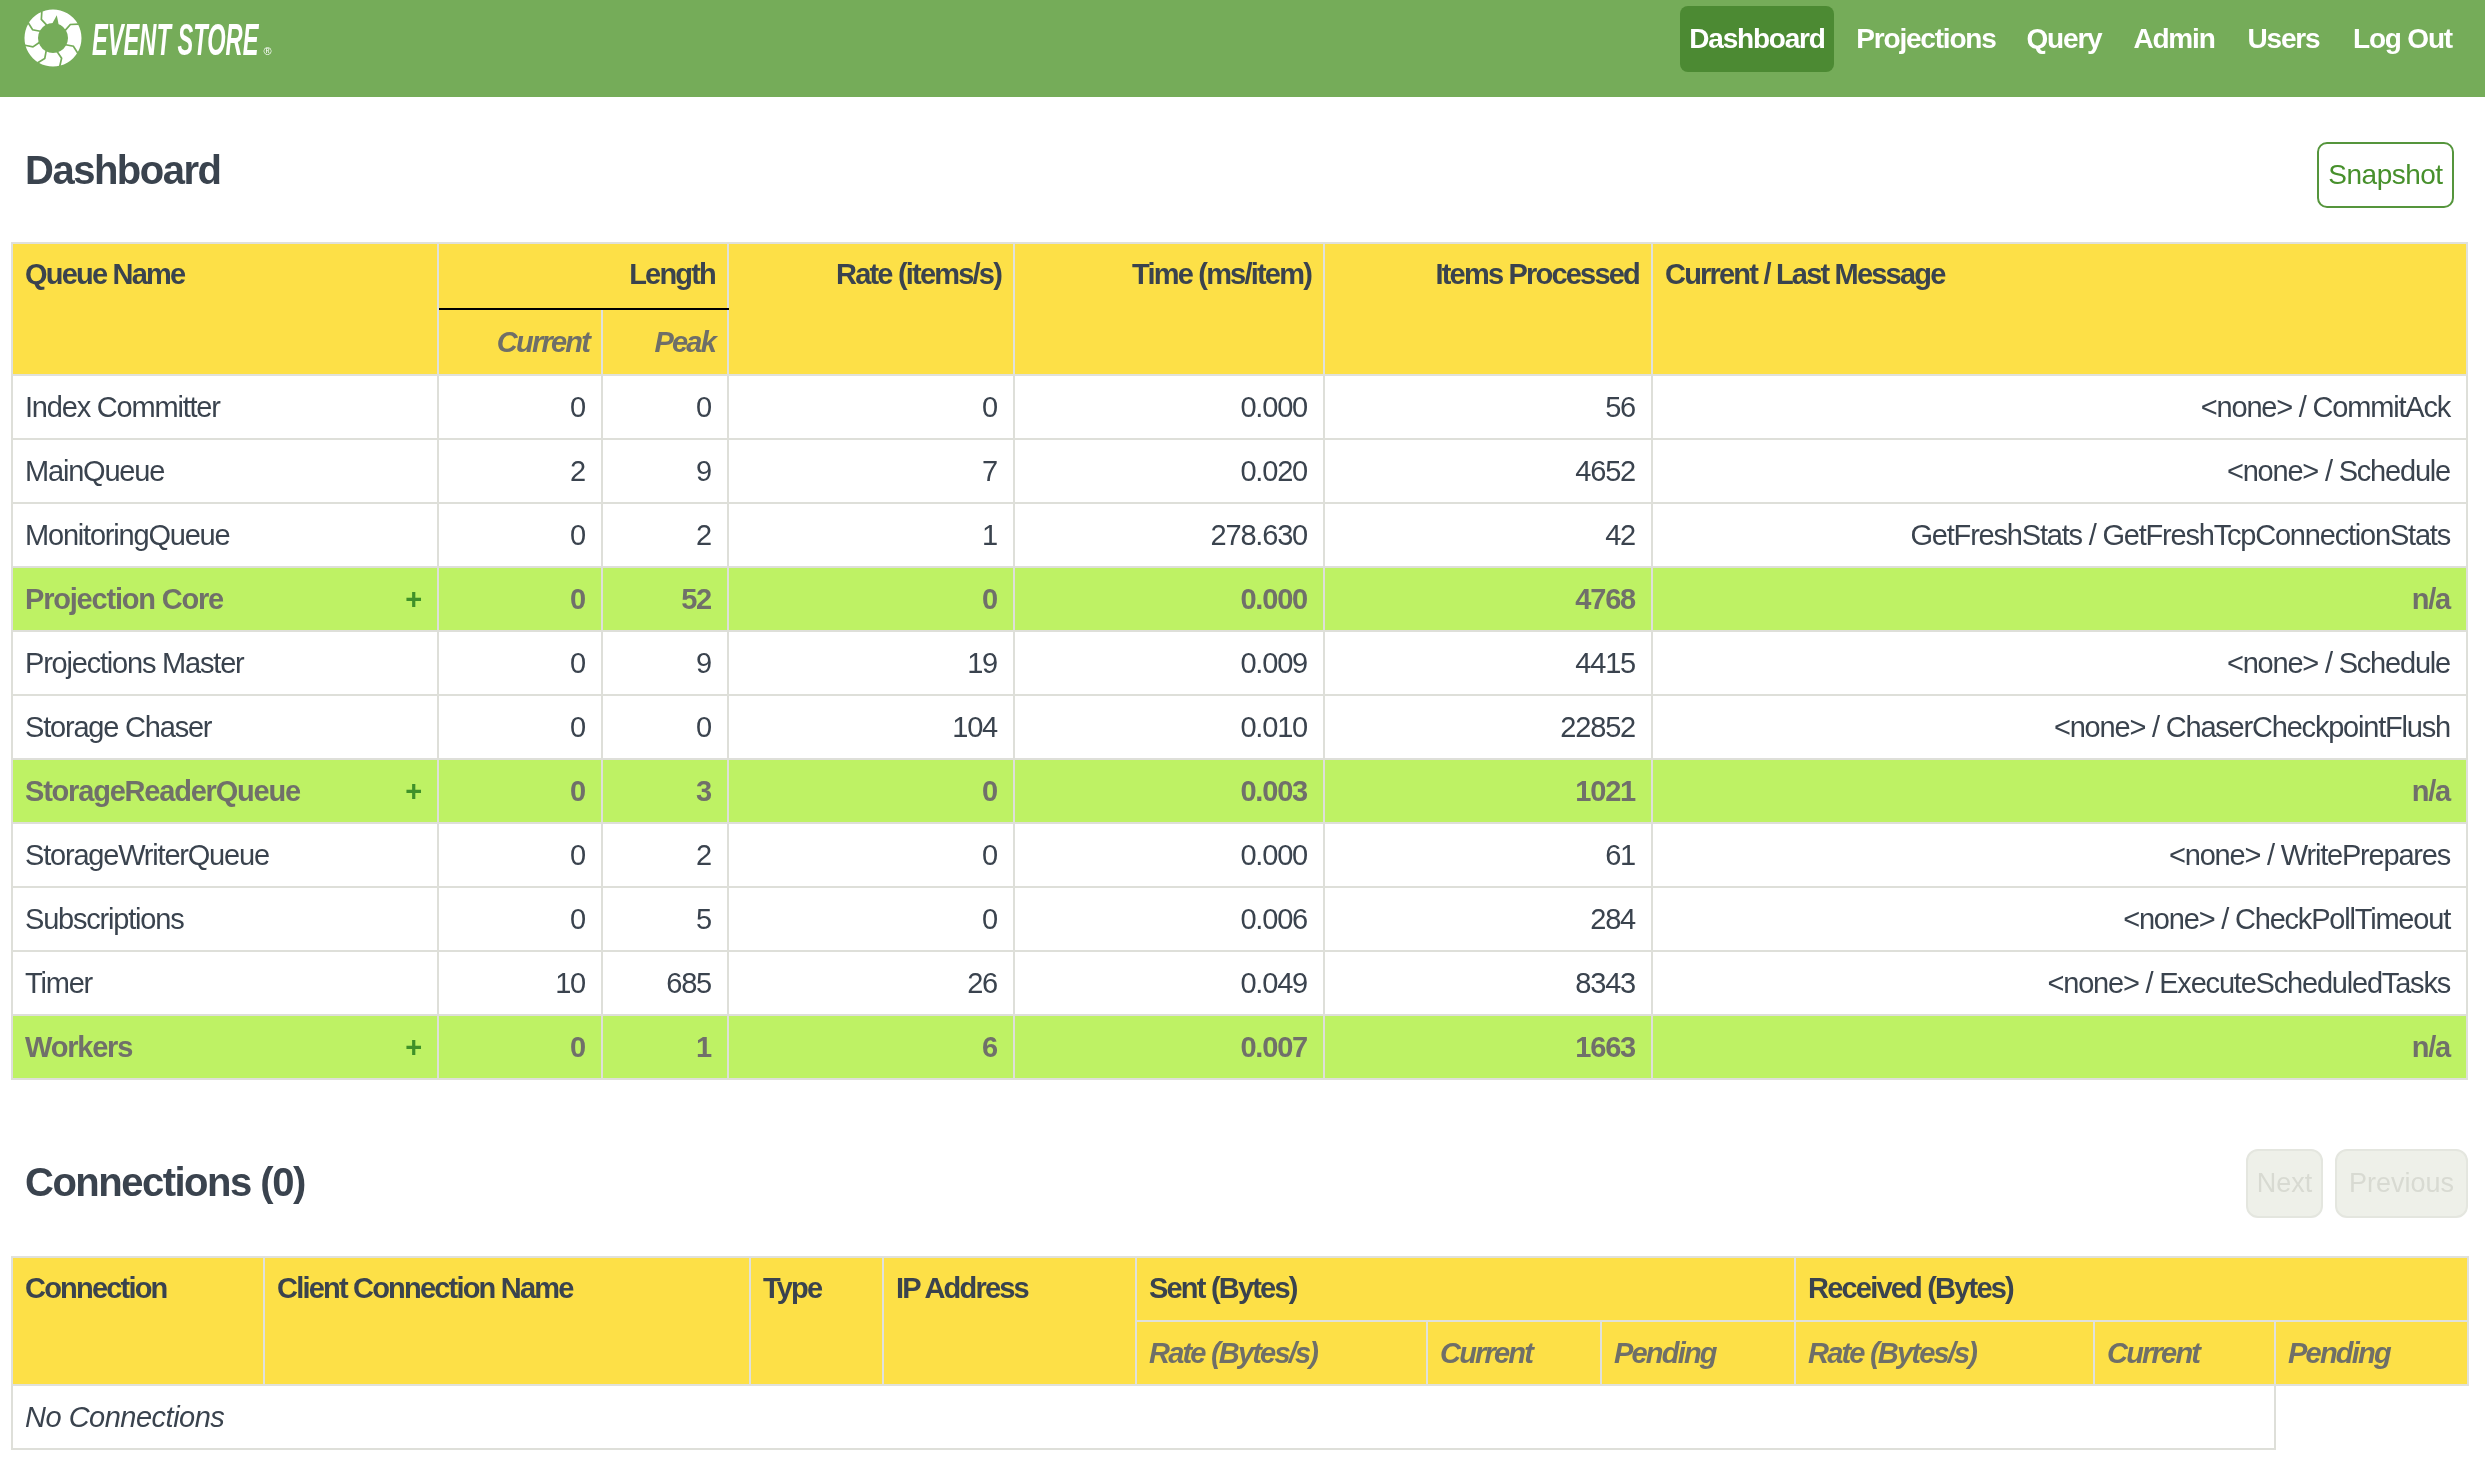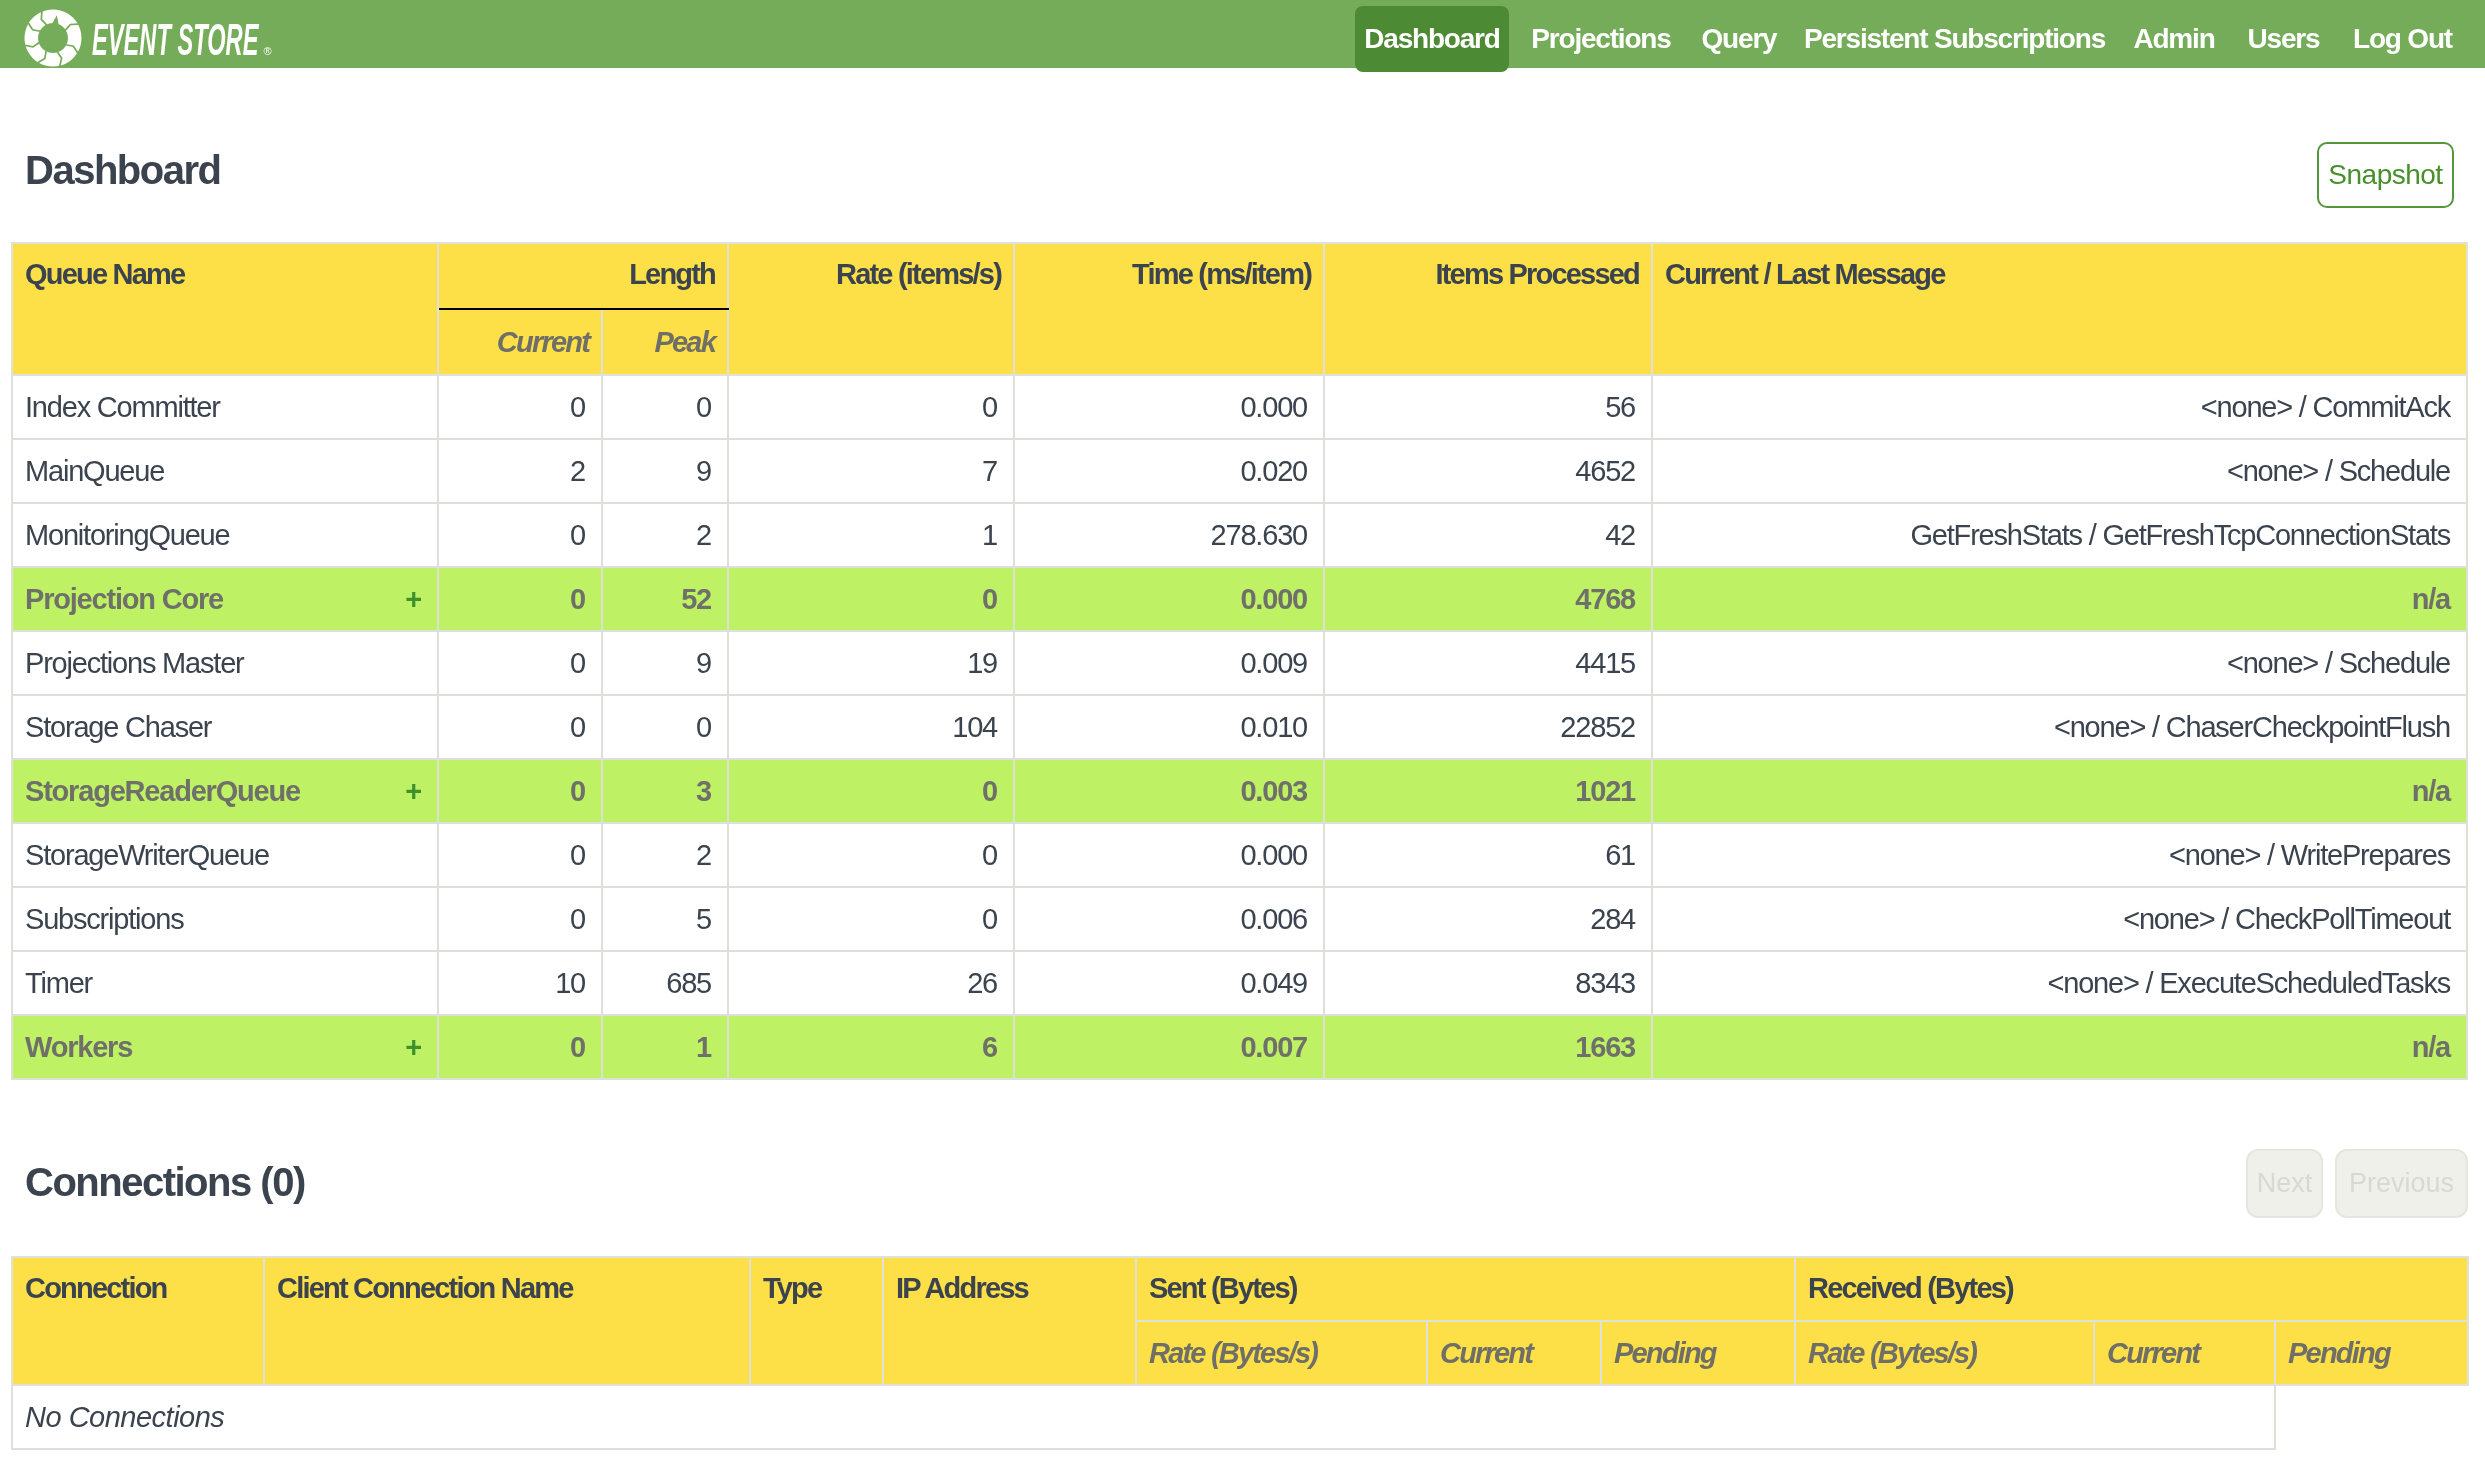--- a/index.html
+++ b/index.html
@@ -1,17 +1,17 @@
 <!DOCTYPE html>
 <html><head>
 <meta charset="utf-8">
 <style>
 * { margin:0; padding:0; box-sizing:border-box; }
 html,body { width:2486px; height:1478px; background:#fff; font-family:"Liberation Sans", sans-serif; position:relative; overflow:hidden; }
-.nav { position:absolute; left:0; top:0; width:2486px; height:68px; background:#75ac59; }
+.nav { position:absolute; left:0; top:0; width:2486px; height:97px; background:#75ac59; }
 .brandlogo { position:absolute; left:23px; top:8px; }
 .brandtext { position:absolute; left:92px; top:15px; }
 .navul { position:absolute; right:17px; top:0; height:97px; display:flex; align-items:flex-start; list-style:none; }
 .navul li { padding:0; height:78px; display:flex; align-items:center; justify-content:center; }
 .navul li a { color:#fff; font-size:28px; font-weight:bold; letter-spacing:-1.2px; text-decoration:none; line-height:78px; white-space:nowrap; }
 .navul li.active { background:#4c8a33; border-radius:8px; margin-top:6px; height:66px; margin-right:7px; }
 .navul li.active a { line-height:66px; }
 .w1{width:154px}.w2{width:222px}.w3{width:170px}.w4{width:106px}.w5{width:325px}.w6{width:114px}.w7{width:105px}.w8{width:133px}
 
 h1 { font-size:40px; font-weight:bold; color:#3a434e; letter-spacing:-1.5px; }
@@ -51,23 +51,20 @@
   <ul class="navul">
     <li class="active w1">
         <a>Dashboard</a>
       </li>
     <li class="w3">
         <a>Projections</a>
       </li>
     <li class="w4">
         <a>Query</a>
       </li>
-    <li class="w5">
-        <a>Persistent Subscriptions</a>
-      </li>
     <li class="w6">
         <a>Admin</a>
       </li>
     <li class="w7">
         <a>Users</a>
       </li>
     <li class="w8">
         <a>Log Out</a>
       </li>
   </ul>

